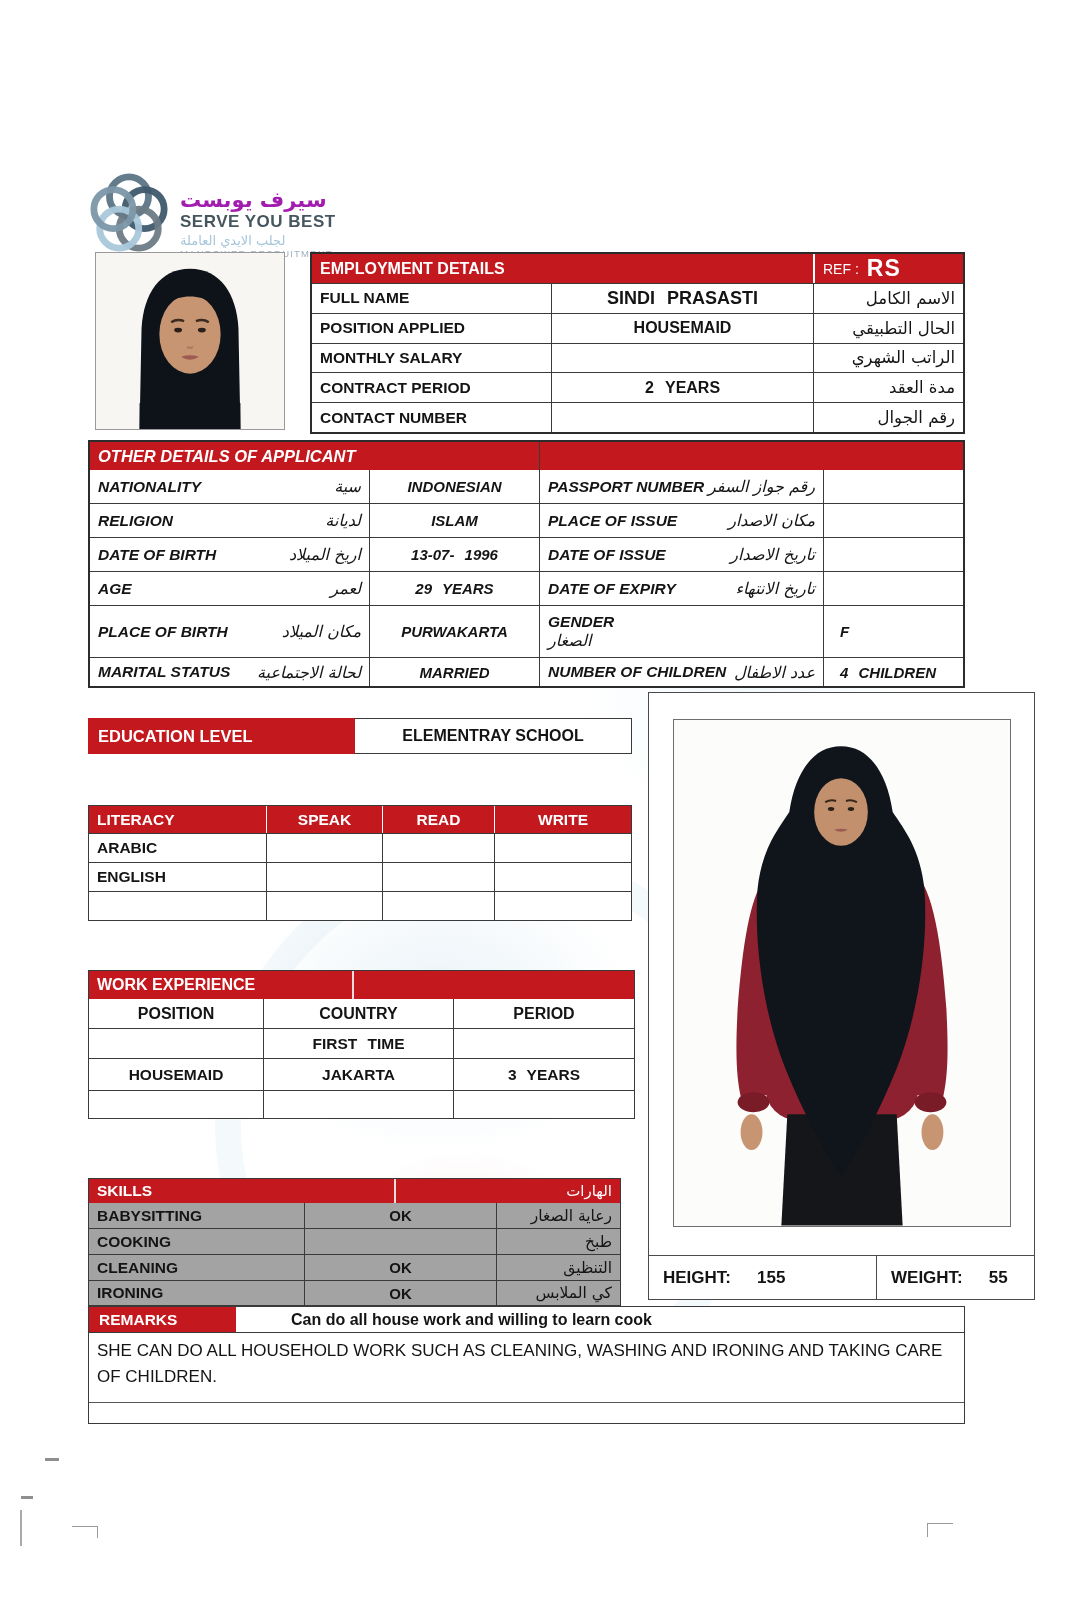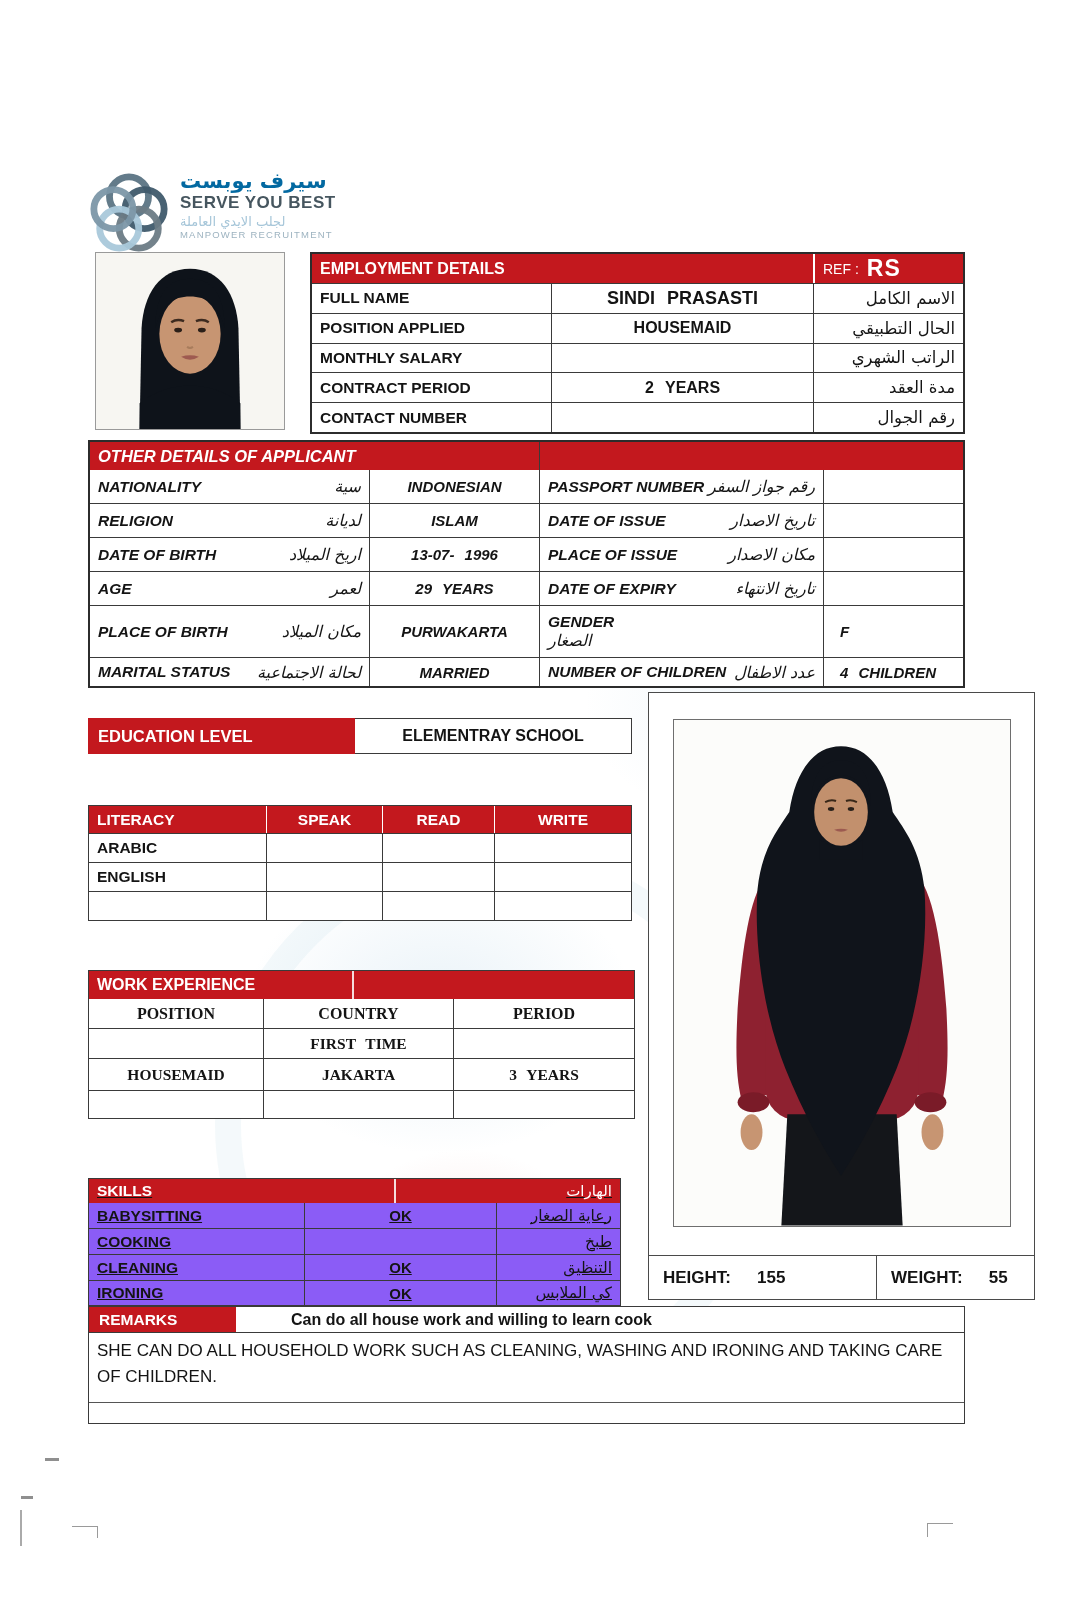--- a/index.html
+++ b/index.html
@@ -19,21 +19,21 @@
   .wm2 { left:290px; top:1110px; width:350px; height:280px;
          background: radial-gradient(closest-side, rgba(228,165,165,0.22), rgba(228,165,165,0) 72%); }
   .wm3 { left:520px; top:540px; width:460px; height:330px;
          background: radial-gradient(closest-side, rgba(160,200,225,0.14), rgba(160,200,225,0) 72%); }
   .wm-ring { position:absolute; left:215px; top:845px; width:560px; height:560px;
          border:26px solid rgba(150,192,216,0.10); border-radius:50%; pointer-events:none; }
 
   
   .logo { left:88px; top:168px; display:flex; gap:10px; align-items:flex-start; }
   .logo-text { padding-top:2px; line-height:1.1; }
-  .logo-ar  { font-size:21px; font-weight:bold; color:#0369a1; }
+  .logo-ar  { font-size:21px; font-weight:bold; color:#a21caf;margin-top:19px; }
   .logo-en  { font-size:17px; font-weight:bold; color:#46565f; letter-spacing:0.5px; margin-top:1px; }
   .logo-tag-ar { font-size:13px; color:#a6c6d9; margin-top:2px; }
   .logo-tag-en { font-size:9.5px; color:#9db3c0; letter-spacing:1.2px; margin-top:1px; }
 
   
   .portrait { left:95px; top:252px; width:190px; height:178px;
     border:1px solid #9a9a9a; background:#f7f6f2; overflow:hidden; }
 
   
   .red { background:#c3181e; color:#ffffff; font-weight:bold; }
@@ -92,31 +92,31 @@
   .l0 { width:178px; } .l1 { width:116px; justify-content:center; } .l2 { width:112px; justify-content:center; }
   .l3 { flex:1; justify-content:center; }
   .lhead .lcell { font-size:15.5px; border-right-color:#ffffff; }
   .llang { font-weight:bold; font-size:15.5px; }
 
   
   .wex { left:88px; top:970px; width:547px; height:149px;
     border:1.5px solid #3a3a3a; display:flex; flex-direction:column; background:#fff; }
   .wbar { flex:0 0 28px; display:flex; align-items:center; padding:0 8px; font-size:16px; position:relative; }
   .wbar-div { position:absolute; left:263px; top:0; bottom:0; width:1.5px; background:rgba(255,255,255,0.85); }
-  .wrow { display:flex; flex:0 0 30px; border-bottom:1.5px solid #3a3a3a;font-family:Liberation Serif, serif; }
+  .wrow { display:flex; flex:0 0 30px; border-bottom:1.5px solid #3a3a3a; }
   .wrow:last-child { border-bottom:none; flex:1; }
   .wcell { display:flex; align-items:center; justify-content:center;
     border-right:1.5px solid #3a3a3a; font-weight:bold; font-size:15.5px; word-spacing:6px; }
   .wcell:last-child { border-right:none; }
   .w0 { width:175px; } .w1 { width:190px; } .w2 { flex:1; }
   .whead .wcell { font-size:16px; }
 
   
   .skl { left:88px; top:1178px; width:533px; height:128px;
-    border:1.5px solid #3a3a3a; display:flex; flex-direction:column; background:#8b5cf6;text-decoration:underline; }
+    border:1.5px solid #3a3a3a; display:flex; flex-direction:column; background:#a3a3a3; }
   .sbar { flex:0 0 24px; display:flex; align-items:center; justify-content:space-between;
     padding:0 8px; font-size:15.5px; position:relative; }
   .sbar-div { position:absolute; left:305px; top:0; bottom:0; width:1.5px; background:rgba(255,255,255,0.85); }
   .sbar .ar { font-size:15px; font-weight:normal; }
   .srow { display:flex; flex:0 0 26px; border-bottom:1.5px solid #3a3a3a; }
   .srow:last-child { border-bottom:none; flex:1; }
   .scell { display:flex; align-items:center; border-right:1.5px solid #3a3a3a; padding:0 8px; }
   .scell:last-child { border-right:none; }
   .s0 { width:216px; font-weight:bold; font-size:15.5px; }
   .s1 { width:192px; justify-content:center; font-weight:bold; font-size:15px; }
@@ -281,29 +281,29 @@
       <div class="od-head red"></div>
       <div class="orow h34">
         <div class="ocell olabel">
           <span class="en">PASSPORT NUMBER</span>
           <span class="arr ar">رقم جواز السفر</span>
         </div>
         <div class="ocell ovalue"></div>
       </div>
       <div class="orow h34">
         <div class="ocell olabel">
+          <span class="en">PLACE OF ISSUE</span>
+          <span class="arr ar">مكان الاصدار</span>
+        </div>
+        <div class="ocell ovalue"></div>
+      </div>
+      <div class="orow h34">
+        <div class="ocell olabel">
           <span class="en">DATE OF ISSUE</span>
           <span class="arr ar">تاريخ الاصدار</span>
-        </div>
-        <div class="ocell ovalue"></div>
-      </div>
-      <div class="orow h34">
-        <div class="ocell olabel">
-          <span class="en">PLACE OF ISSUE</span>
-          <span class="arr ar">مكان الاصدار</span>
         </div>
         <div class="ocell ovalue"></div>
       </div>
       <div class="orow h34">
         <div class="ocell olabel">
           <span class="en">DATE OF EXPIRY</span>
           <span class="arr ar">تاريخ الانتهاء</span>
         </div>
         <div class="ocell ovalue"></div>
       </div>

